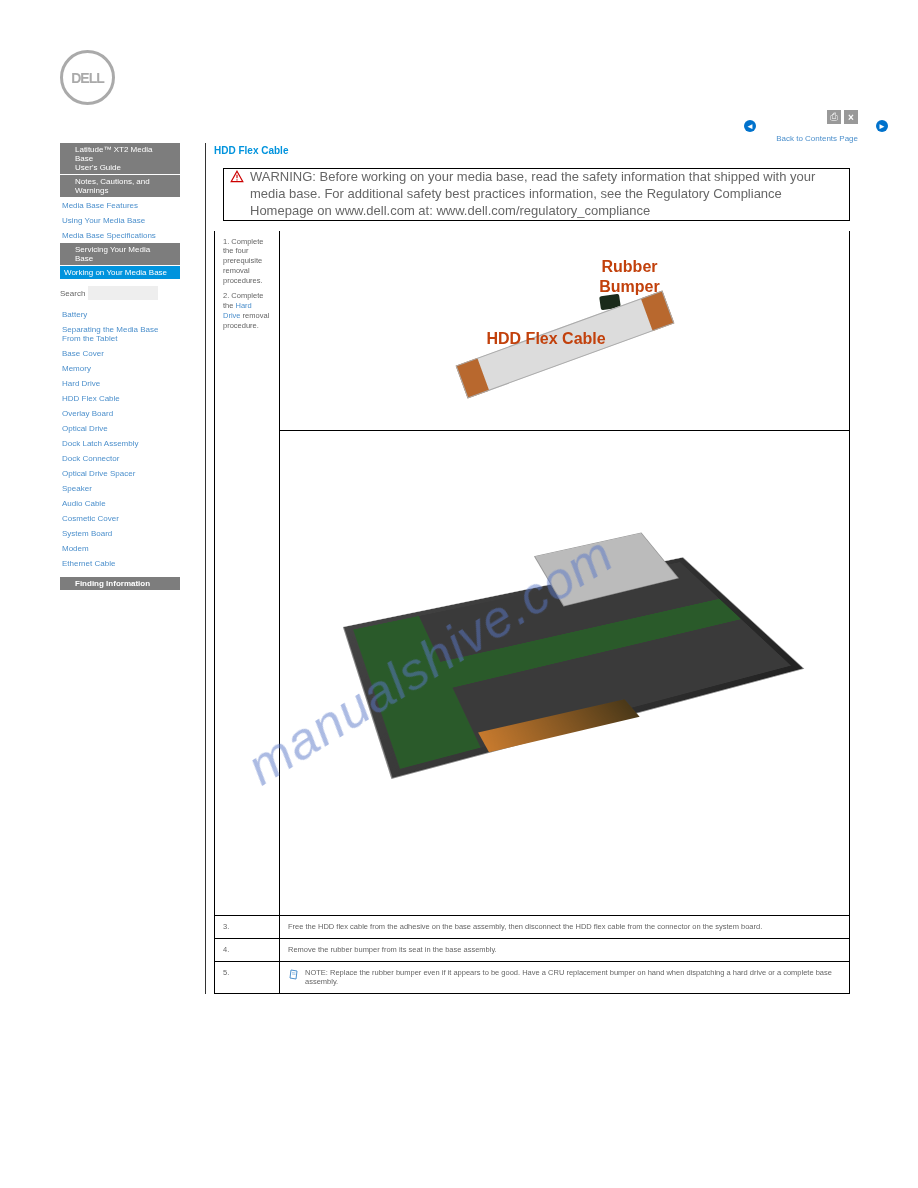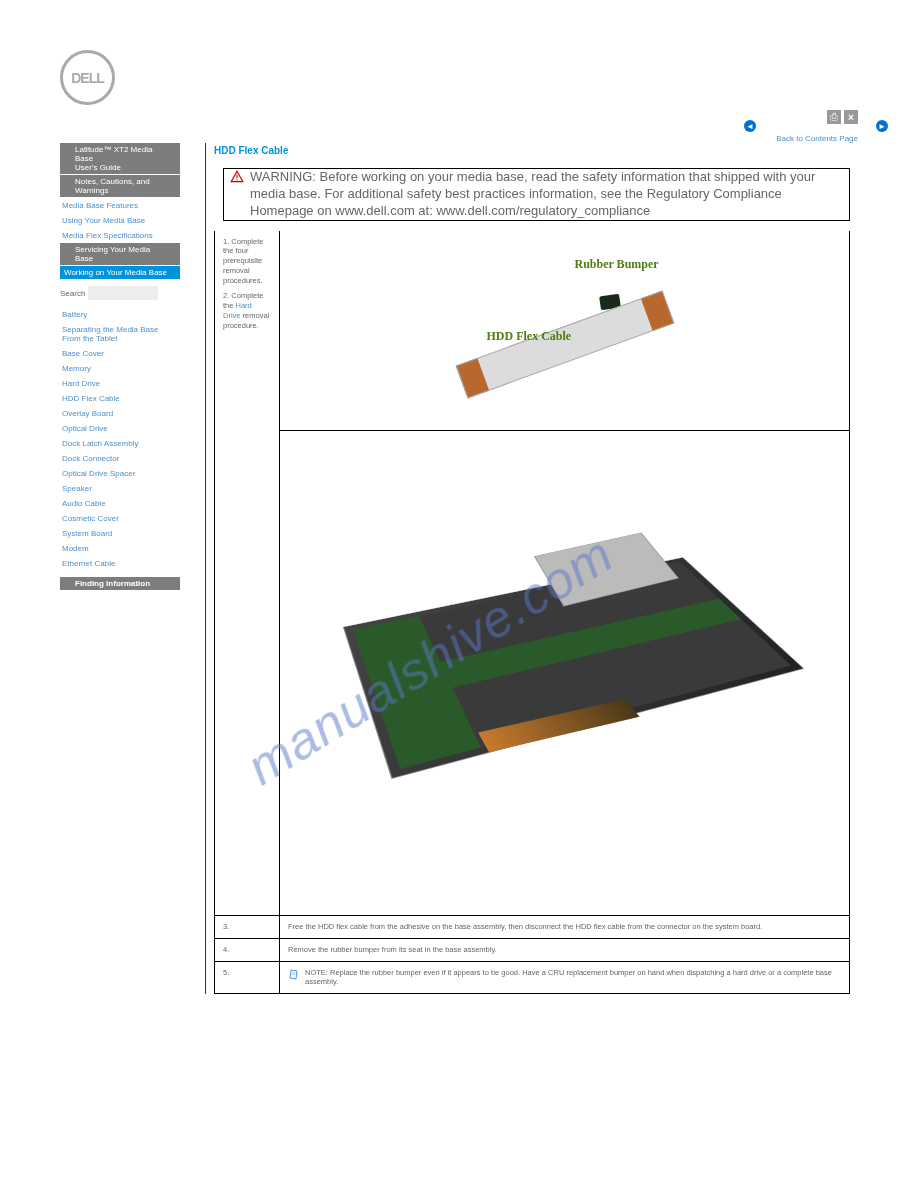--- a/index.html
+++ b/index.html
@@ -197,24 +197,24 @@
     width: 20px;
     height: 14px;
     background: #1a2a1a;
     top: 38px;
     left: 155px;
     border-radius: 2px;
     transform: rotate(-8deg);
   }
   .cable-label {
     position: absolute;
-    font-family: Liberation Serif, serif;
+    font-family: Liberation Sans, sans-serif;
     font-weight: bold;
-    color: #4d7c0f;
-    font-size: 12px;
+    color: #c2410c;
+    font-size: 16px;
   }
   
   .laptop-wrap {
     position: relative;
     width: 460px;
     height: 360px;
     margin: 50px auto 0 auto;
   }
   .laptop-base {
     position: absolute;
@@ -297,21 +297,21 @@
 
 <div class="main-layout">
   <div class="sidebar">
     <div class="sb-head">
       <span>Latitude™ XT2 Media Base</span><br>
       <span>User's Guide</span>
     </div>
     <div class="sb-head">Notes, Cautions, and Warnings</div>
     <a class="sb-link">Media Base Features</a>
     <a class="sb-link">Using Your Media Base</a>
-    <a class="sb-link">Media Flex Specifications</a>
+    <a class="sb-link">Media Base Specifications</a>
     <div class="sb-head">Servicing Your Media Base</div>
     <div class="sb-active">Working on Your Media Base</div>
     <div style="margin:3px 0;">
       <span>Search</span>
       <input class="sb-search" type="text" style="">
     </div>
     <a class="sb-link">Battery</a>
     <a class="sb-link">Separating the Media Base From the Tablet</a>
     <a class="sb-link">Base Cover</a>
     <a class="sb-link">Memory</a>

